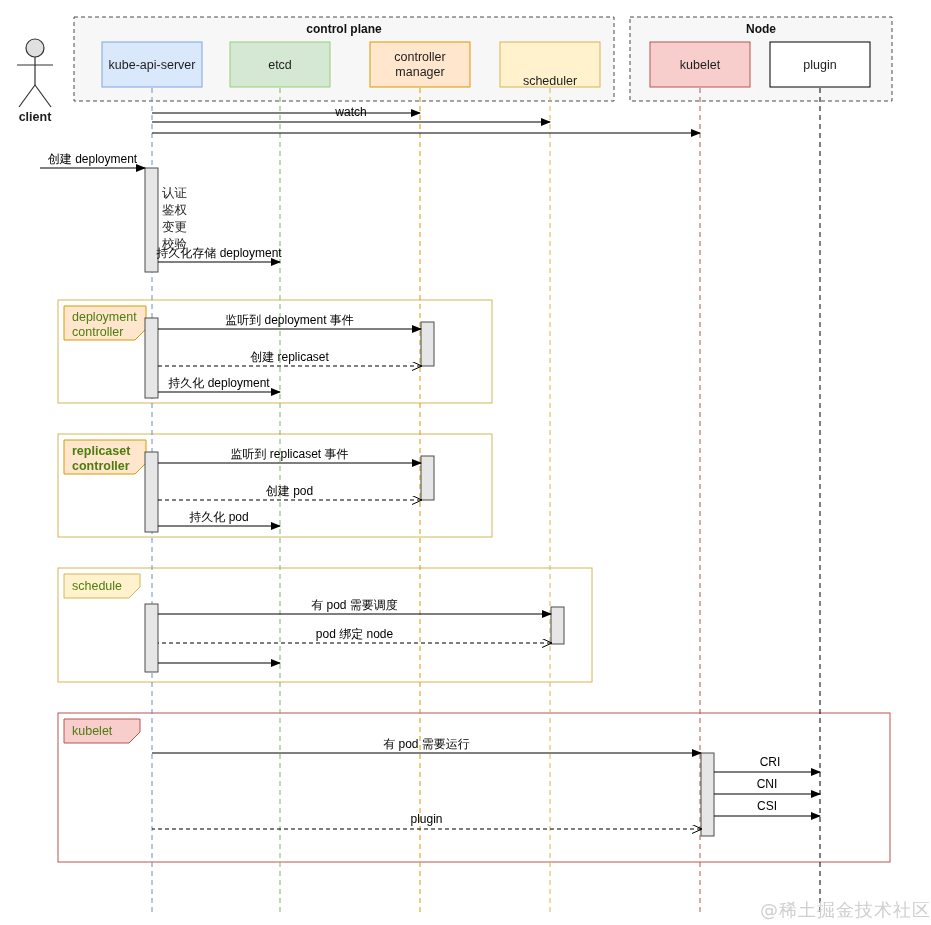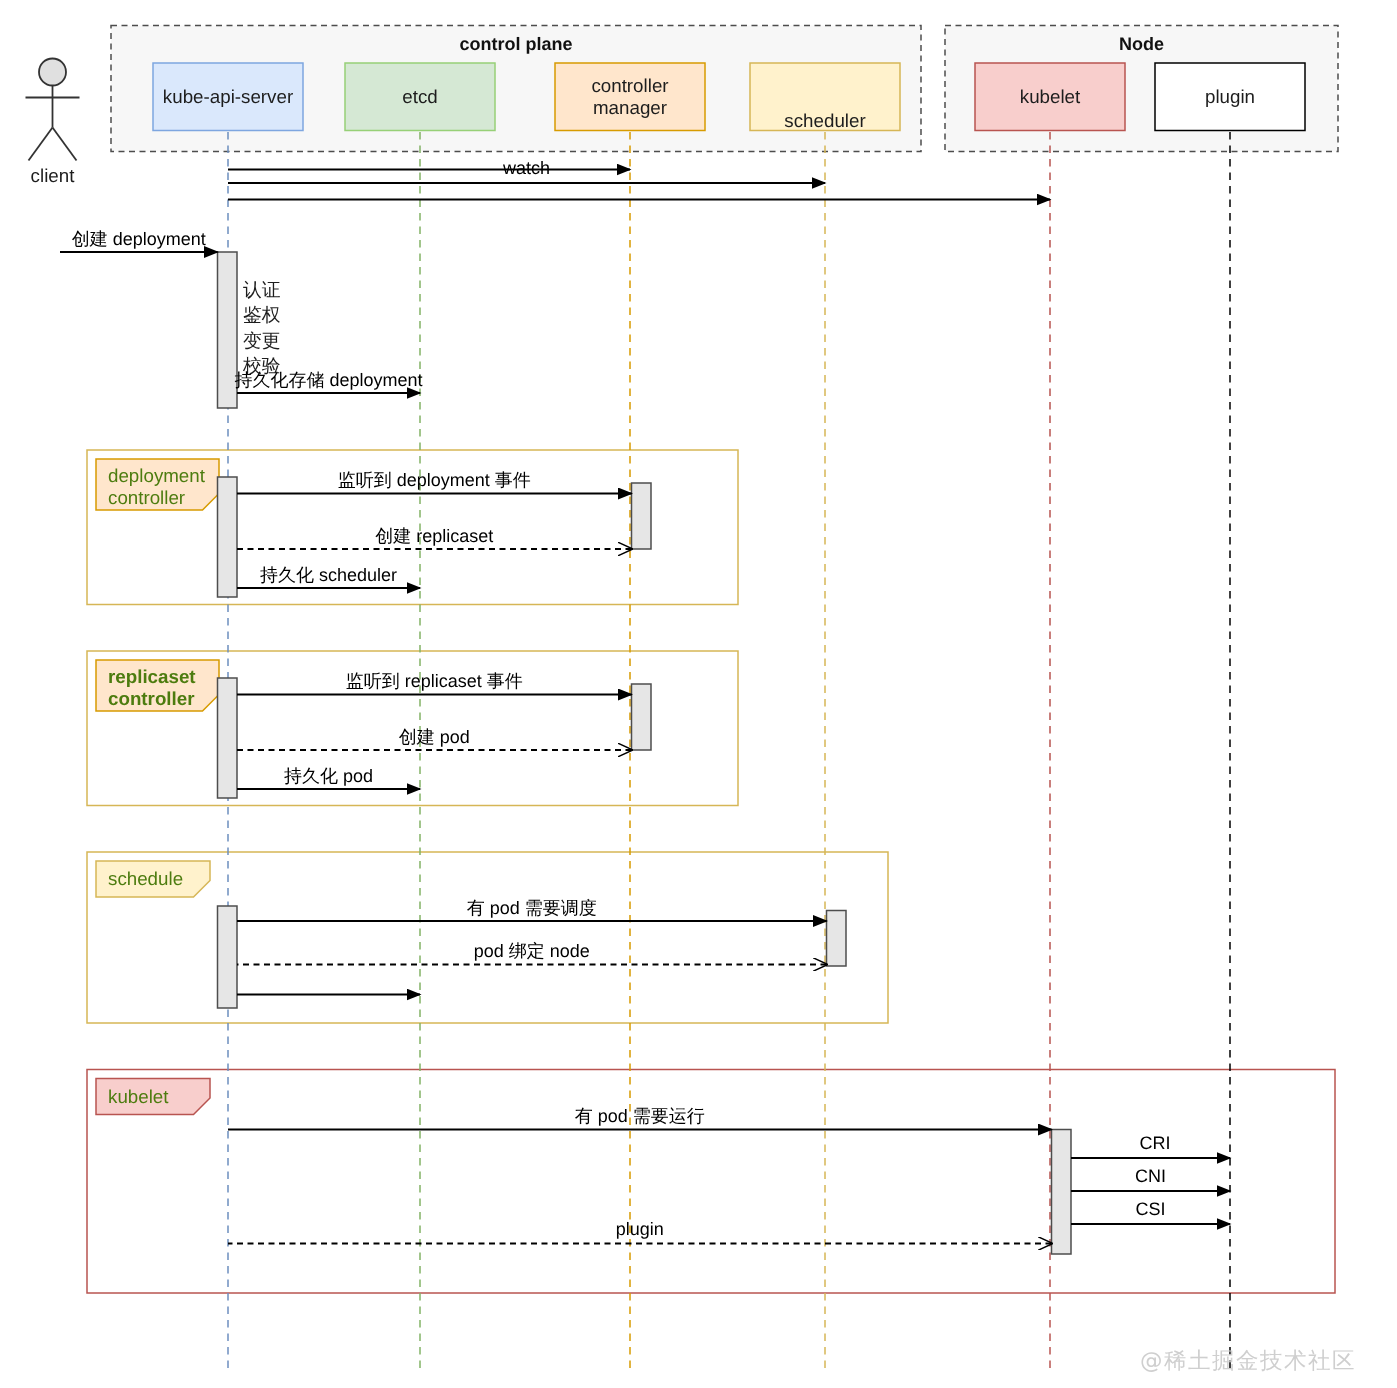--- a/index.html
+++ b/index.html
@@ -3,21 +3,21 @@
 <meta charset="utf-8">
 <style>
   html,body{margin:0;padding:0;background:#ffffff;}
   body{width:931px;height:925px;font-family:"Liberation Sans","DejaVu Sans",sans-serif;color:#1a1a1a;overflow:hidden;}
   #stage{position:relative;width:931px;height:925px;}
   #svgroot{position:absolute;left:0;top:0;width:931px;height:925px;}
   .boxlabel{position:absolute;transform:translate(-50%,-50%);font-size:12.5px;text-align:center;line-height:1.2;white-space:nowrap;color:#1d1d1d;}
   .grouptitle{position:absolute;transform:translateX(-50%);font-size:12px;font-weight:bold;color:#111;}
   .fraglabel{position:absolute;font-size:12.5px;line-height:1.2;color:#4d7c0f;white-space:nowrap;}
   .actorname{position:absolute;transform:translateX(-50%);font-size:12.5px;color:#1d1d1d;}
-  .watermark{position:absolute;font-size:15px;color:#cfcfcf;white-space:nowrap;letter-spacing:1px;font-family:"DejaVu Sans",sans-serif;}
+  .watermark{position:absolute;font-size:18px;color:#cfcfcf;white-space:nowrap;letter-spacing:1px;font-family:"DejaVu Sans",sans-serif;}
   .msg{position:absolute;transform:translateX(-50%);font-size:12px;color:#000000;white-space:nowrap;}
   .notetext{position:absolute;font-size:12.5px;color:#1d1d1d;white-space:nowrap;line-height:17px;}
 </style>
 </head>
 <body>
 
 <div id="stage">
   <svg id="svgroot" viewBox="0 0 931 925">
     <defs>
       <marker id="arrFilled" markerWidth="10" markerHeight="8" refX="9" refY="4" orient="auto" markerUnits="userSpaceOnUse">
@@ -105,27 +105,27 @@
       <div class="fraglabel" style="left:72px;top:310px;">deployment<br>controller</div>
       <div class="fraglabel" style="left:72px;top:444px;font-weight:bold;">replicaset<br>controller</div>
       <div class="fraglabel" style="left:72px;top:579px;">schedule</div>
       <div class="fraglabel" style="left:72px;top:724px;">kubelet</div>
       <div class="boxlabel" style="left:152px;top:64.5px;">kube-api-server</div>
       <div class="boxlabel" style="left:280px;top:64.5px;">etcd</div>
       <div class="boxlabel" style="left:420px;top:64.5px;">controller<br>manager</div>
       <div class="boxlabel" style="left:550px;top:64.5px;margin-top:16px;">scheduler</div>
       <div class="boxlabel" style="left:700px;top:64.5px;">kubelet</div>
       <div class="boxlabel" style="left:820px;top:64.5px;">plugin</div>
-      <div class="actorname" style="left:35px;top:110px;">client</div>
+      <div class="actorname" style="left:35px;top:110px;font-weight:bold;">client</div>
       <div class="msg" style="left:351px;top:105px;">watch</div>
       <div class="msg" style="left:92.5px;top:151px;">创建 deployment</div>
       <div class="msg" style="left:219px;top:245px;">持久化存储 deployment</div>
       <div class="msg" style="left:289.5px;top:312px;">监听到 deployment 事件</div>
       <div class="msg" style="left:289.5px;top:349px;">创建 replicaset</div>
-      <div class="msg" style="left:219px;top:375px;">持久化 scheduler</div>
+      <div class="msg" style="left:219px;top:375px;">持久化 deployment</div>
       <div class="msg" style="left:289.5px;top:446px;">监听到 replicaset 事件</div>
       <div class="msg" style="left:289.5px;top:483px;">创建 pod</div>
       <div class="msg" style="left:219px;top:509px;">持久化 pod</div>
       <div class="msg" style="left:354.5px;top:597px;">有 pod 需要调度</div>
       <div class="msg" style="left:354.5px;top:626px;">pod 绑定 node</div>
       <div class="msg" style="left:426.5px;top:736px;">有 pod 需要运行</div>
       <div class="msg" style="left:770px;top:755px;text-align:center;">CRI</div>
       <div class="msg" style="left:767px;top:777px;">CNI</div>
       <div class="msg" style="left:767px;top:799px;">CSI</div>
       <div class="msg" style="left:426.5px;top:812px;">plugin</div>

